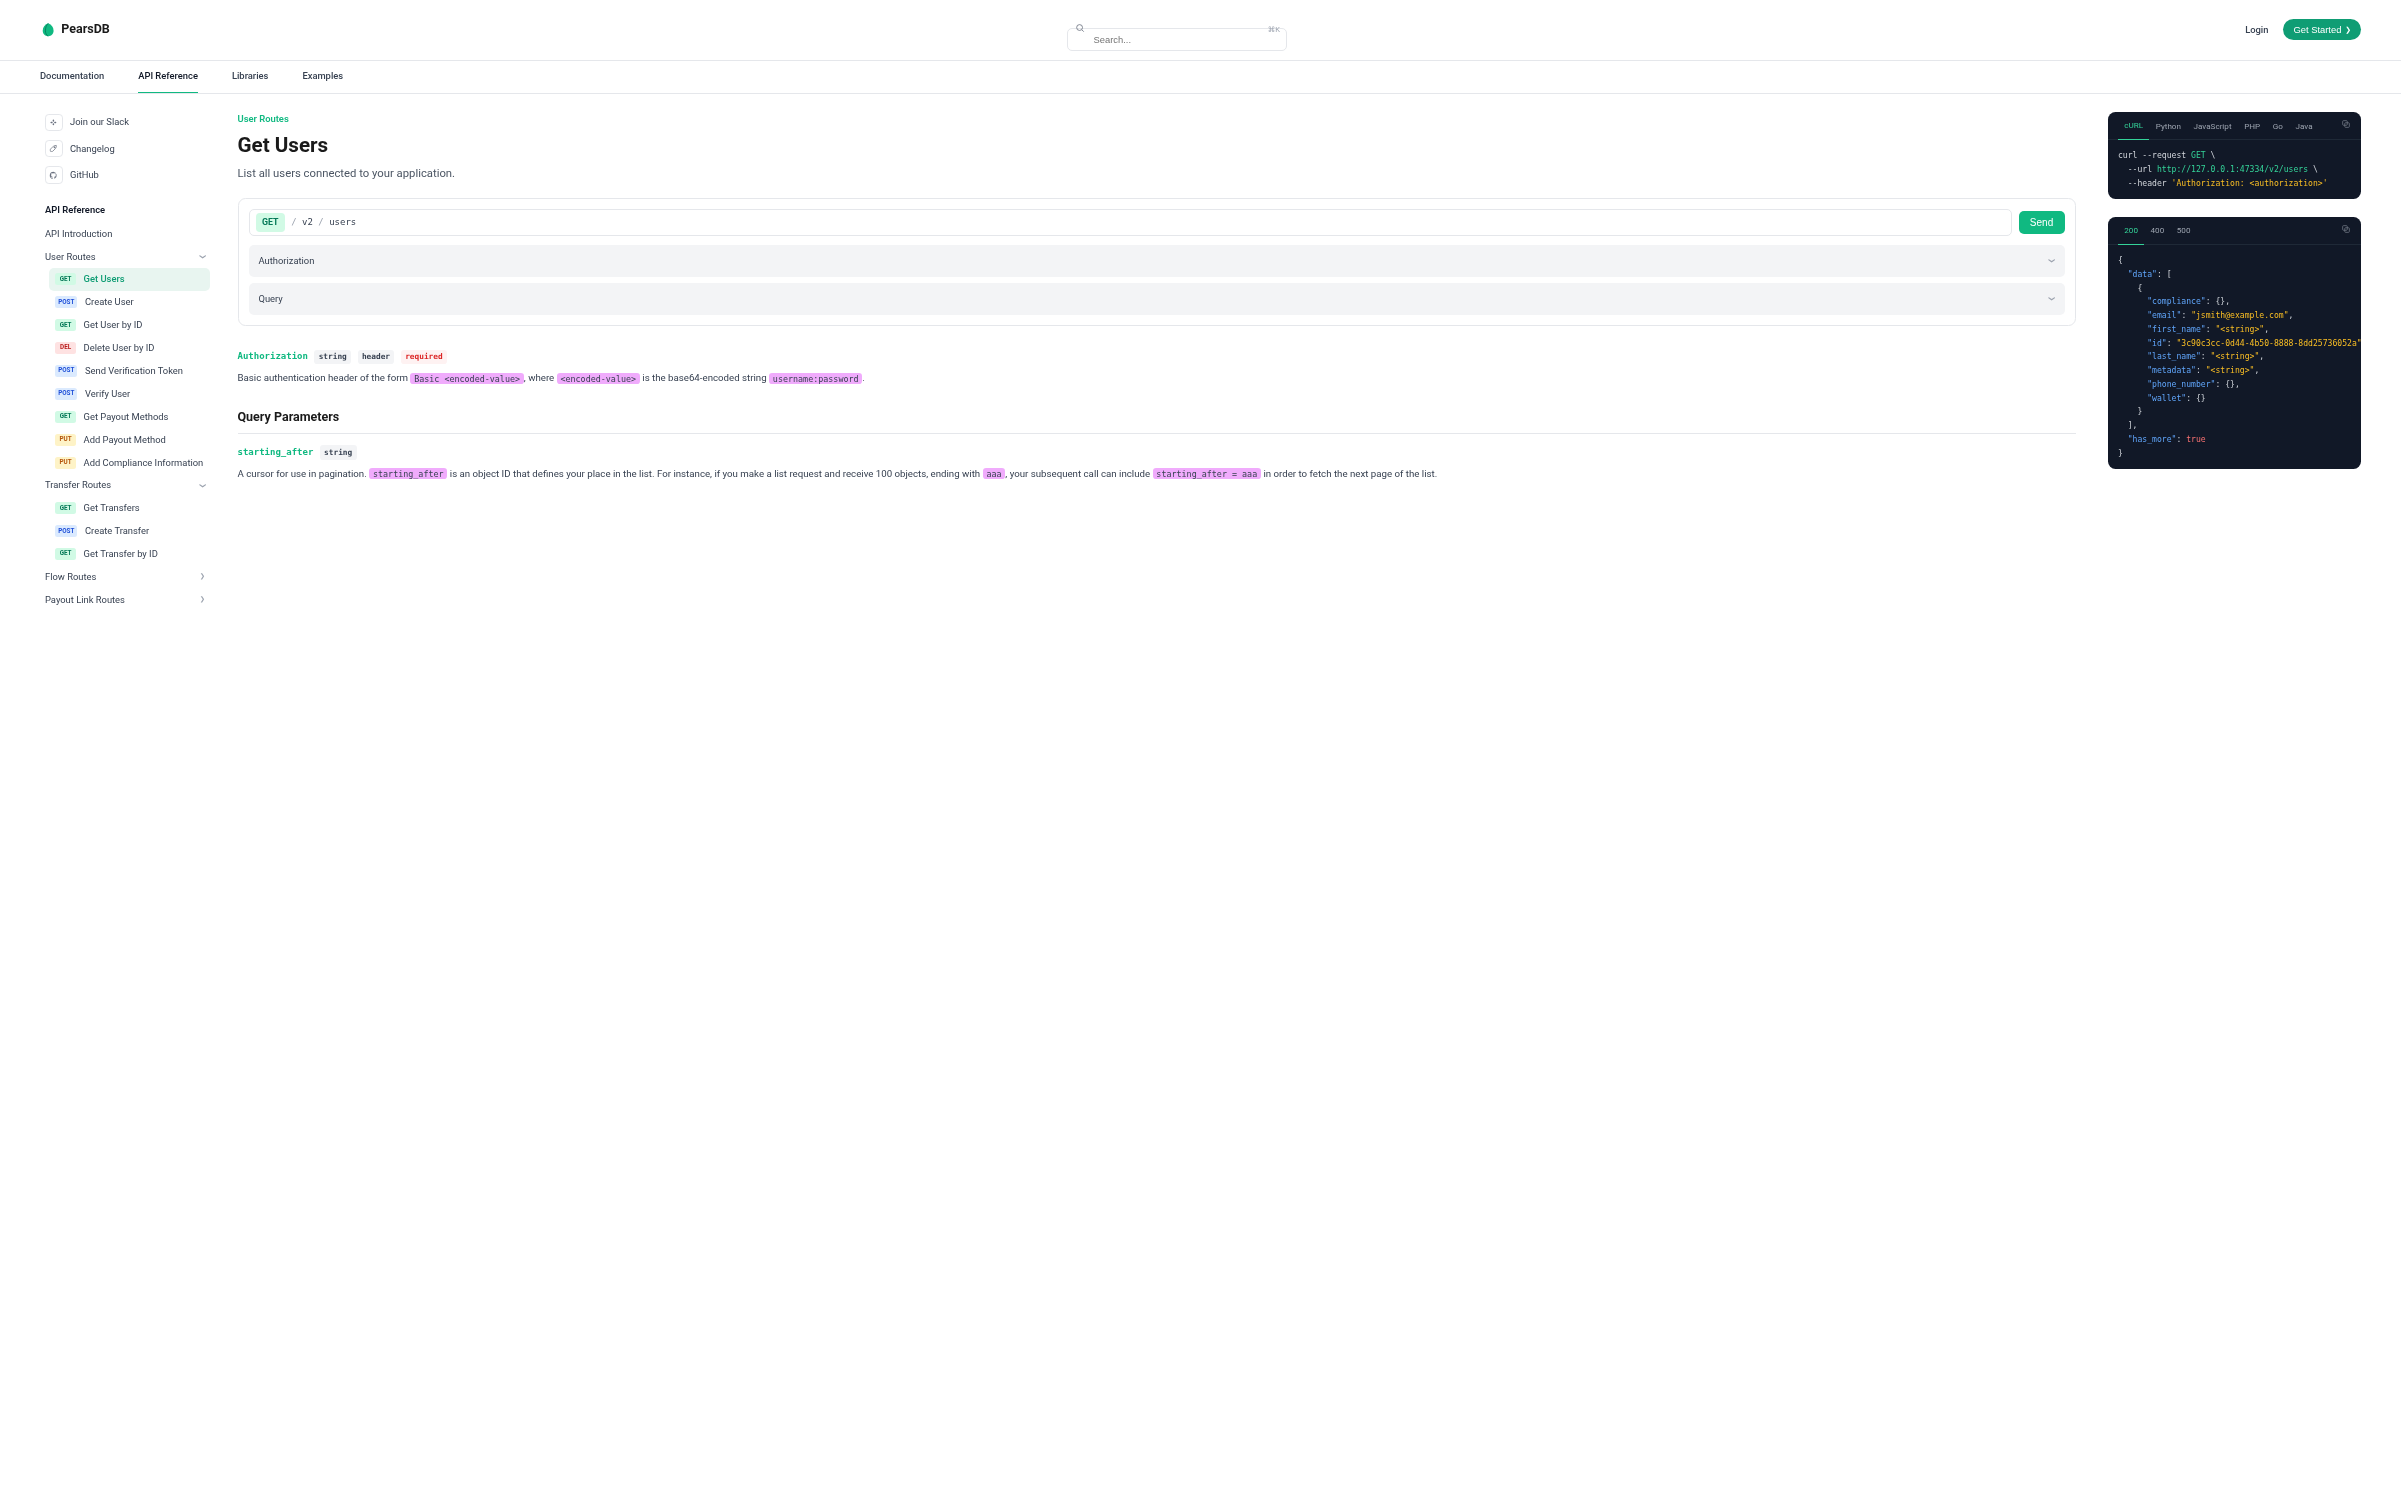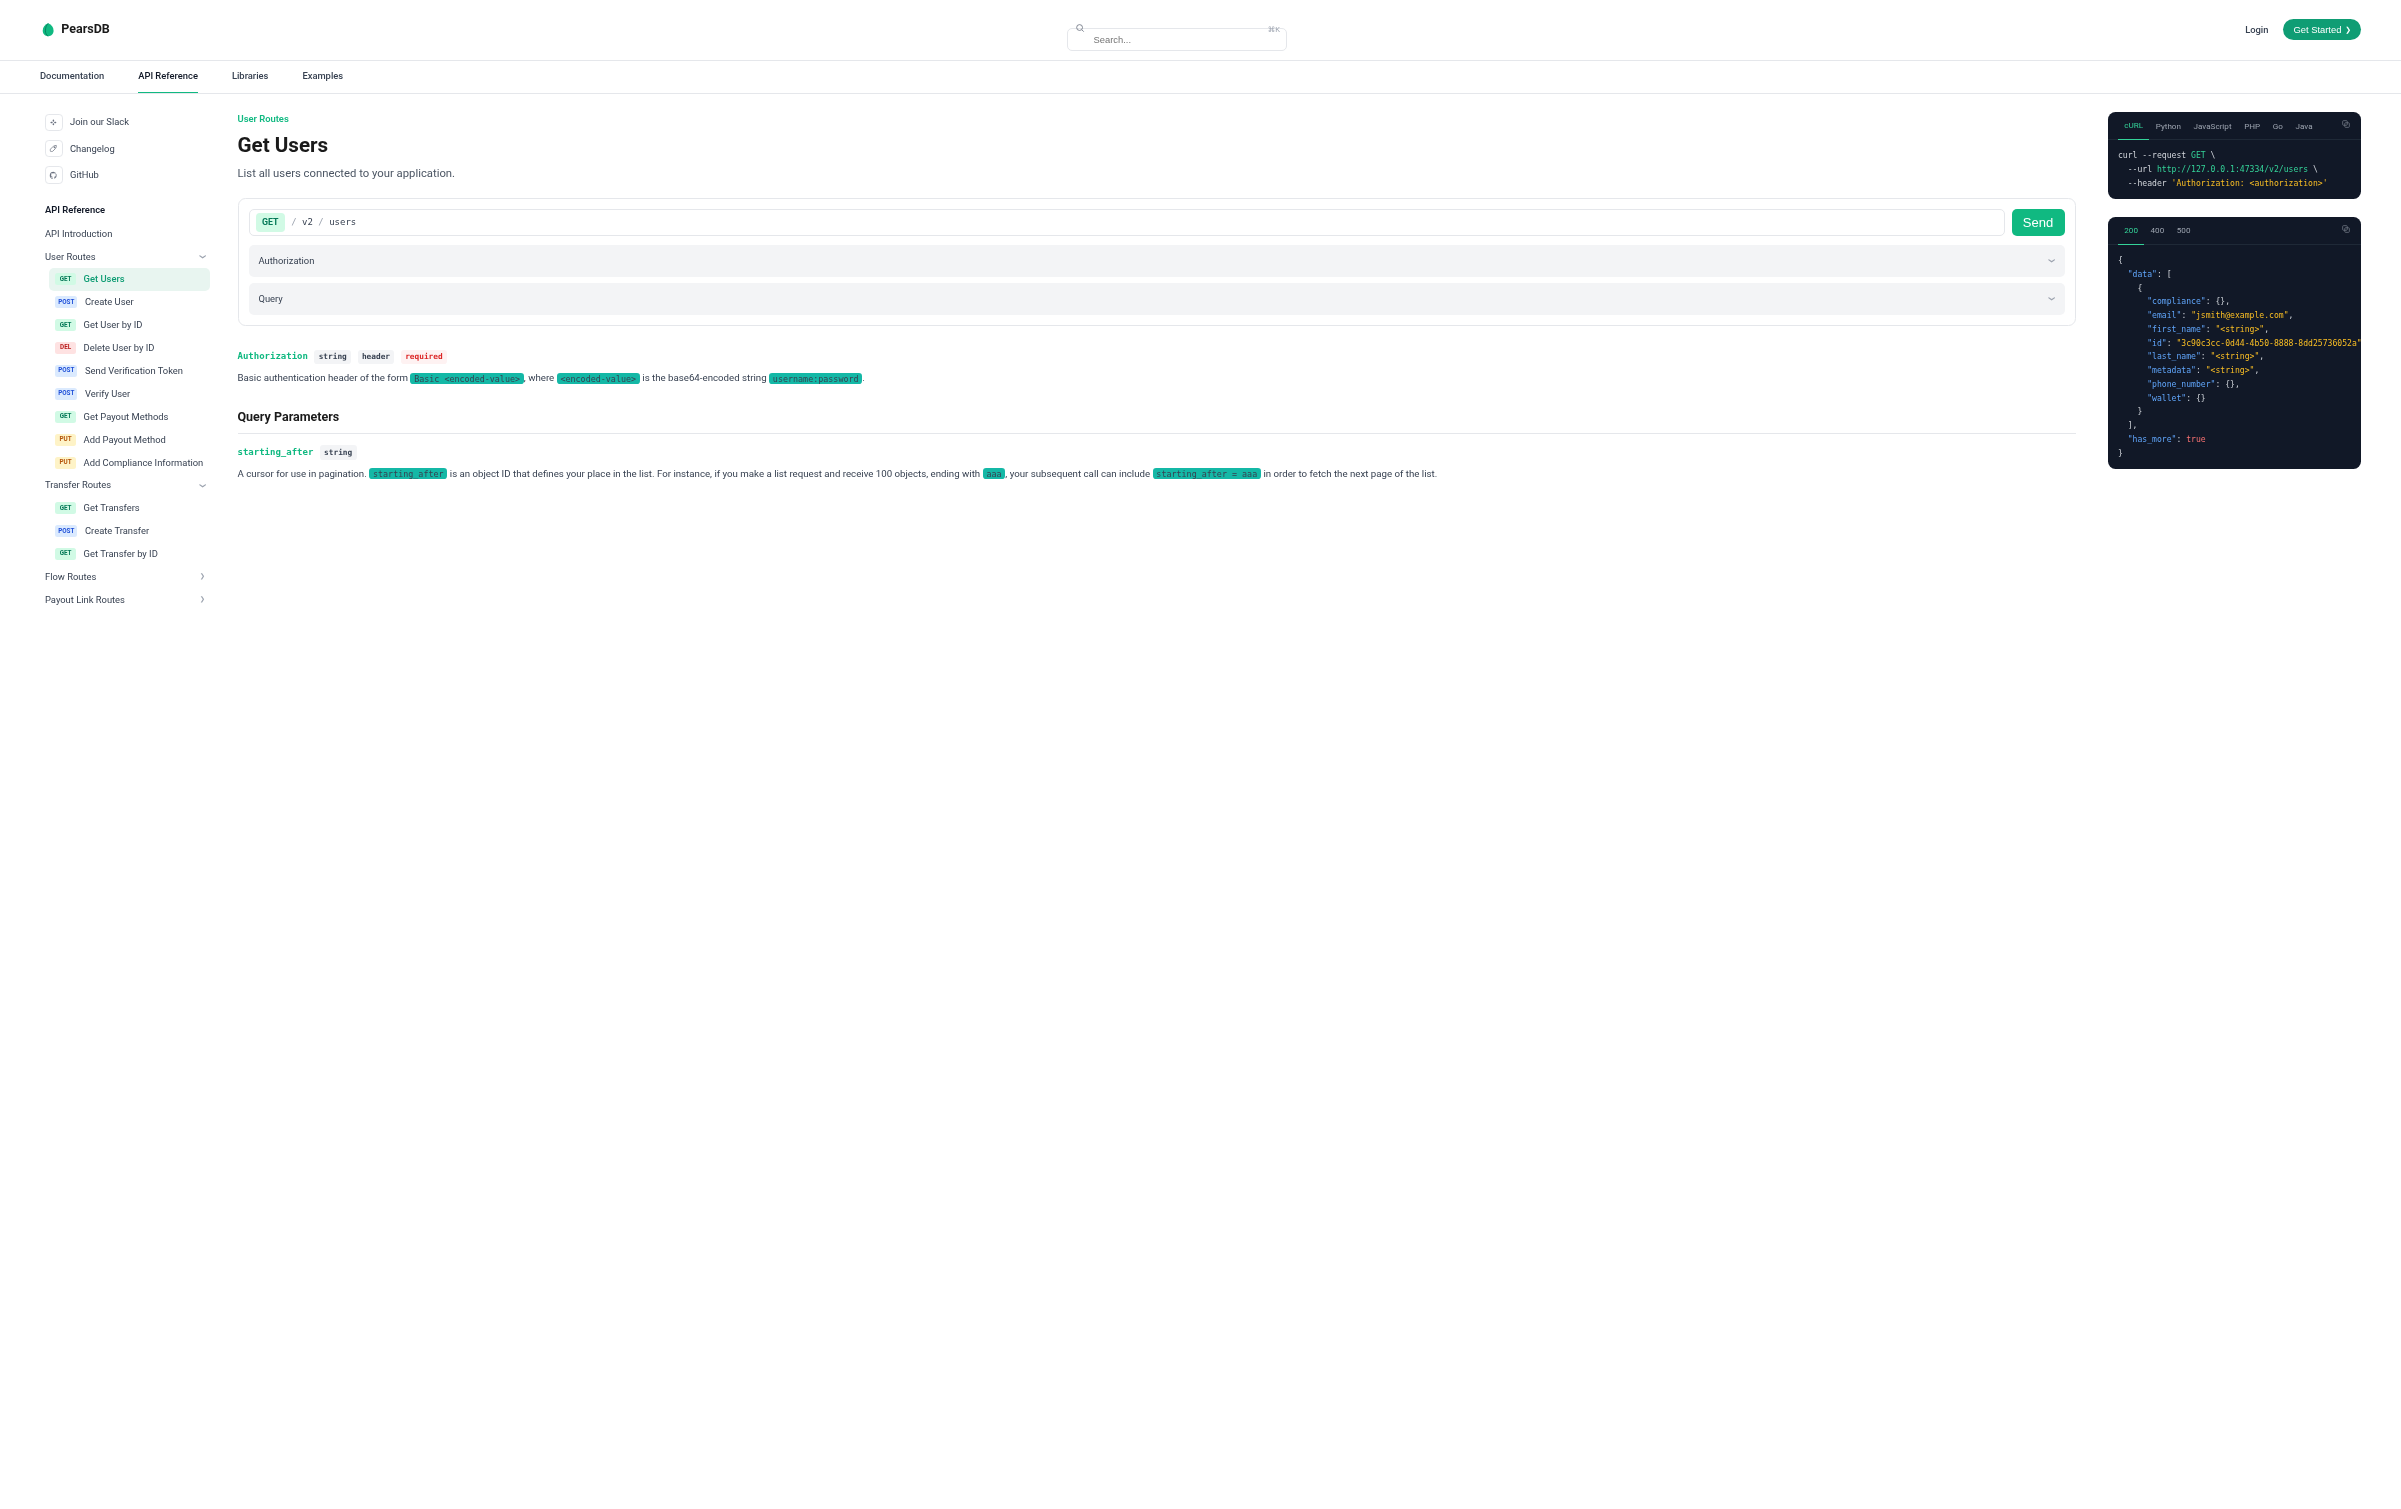--- a/index.html
+++ b/index.html
@@ -43,31 +43,31 @@
   .kicker { color: #10b981; font-weight: 600; font-size: 9.4px; }
   .title { font-size: 20.6px; font-weight: 700; margin: 3.8px 0 5px; }
   .desc { color: #4b5563; font-size: 11.3px; margin-bottom: 15px; }
   
   .card { border: 0.6px solid #e5e7eb; border-radius: 7.5px; padding: 10px; margin-bottom: 24px; }
   .row1 { display: flex; align-items: center; gap: 6.3px; margin-bottom: 8.8px; }
   .method-box { border: 0.6px solid #e5e7eb; border-radius: 5px; flex: 1; display: flex; align-items: center; padding: 3.8px 6.3px; gap: 6.3px; }
   .method-pill { background: #d1fae5; color: #047857; font-weight: 700; font-size: 8.8px; padding: 2.5px 6.3px; border-radius: 3.8px; }
   .path { font-family: ui-monospace, Menlo, monospace; font-size: 9px; color: #374151; }
   .path .sep { color: #9ca3af; }
-  .send-btn { background: #10b981; color: #fff; border: none; padding: 6.3px 11.3px; font-size: 13px; font-weight: 500; border-radius: 5px; cursor: pointer; }
+  .send-btn { background: #10b981; color: #fff; border: none; padding: 6.3px 11.3px; font-size: 10px; font-weight: 500; border-radius: 5px; cursor: pointer; }
   .section-collapsed { background: #f3f4f6; border-radius: 5px; padding: 8.8px 10px; display: flex; justify-content: space-between; align-items: center; margin-top: 6.3px; color: #374151; cursor: pointer; }
   .section-collapsed .cv { color: #9ca3af; font-size: 6.3px; transform: rotate(90deg);}
   
   .h2 { font-size: 12.5px; font-weight: 700; border-bottom: 0.6px solid #e5e7eb; padding-bottom: 6.3px; margin: 22.5px 0 11.3px; }
   .param-line { display: flex; align-items: center; gap: 6.3px; flex-wrap: wrap; }
   .param-name { color: #10b981; font-family: ui-monospace, Menlo, monospace; font-weight: 600; font-size: 9px; }
   .pill { background: #f3f4f6; color: #374151; font-size: 7.8px; padding: 1.3px 4.4px; border-radius: 3.1px; font-family: ui-monospace, Menlo, monospace; font-weight: bold;}
   .pill.req { background: #fef2f2; color: #dc2626; }
   .para { color: #374151; margin-top: 6.3px; font-size: 9.7px; line-height: 1.55; }
-  code.inline { background: #14b8a6; padding: 0.6px 3.8px; border-radius: 3.1px; font-family: ui-monospace, Menlo, monospace; font-size: 8.4px; }
+  code.inline { background: #f0abfc; padding: 0.6px 3.8px; border-radius: 3.1px; font-family: ui-monospace, Menlo, monospace; font-size: 8.4px; }
   
   .right { padding: 17.5px 0 17.5px 10px; }
   .codeblock { background: #111827; border-radius: 7.5px; overflow: hidden; margin-bottom: 17.5px; }
   .codeblock .ctabs { display: flex; align-items: center; padding: 0 10px; border-bottom: 0.6px solid #1f2937; font-size: 8.1px; }
   .ctab { padding: 7.5px 6.3px; color: #9ca3af; cursor: pointer; }
   .ctab.active { color: #34d399; border-bottom: 1.3px solid #34d399; margin-bottom: -0.6px; }
   .copy-ic { margin-left: auto; color: #6b7280; cursor: pointer; }
   .code { font-family: ui-monospace, Menlo, monospace; font-size: 8.1px; padding: 8.8px 10px; color: #d1d5db; line-height: 1.7; white-space: pre; overflow-x: auto;}
   .tok-c { color: #d1d5db; }
   .tok-key { color: #60a5fa; }

